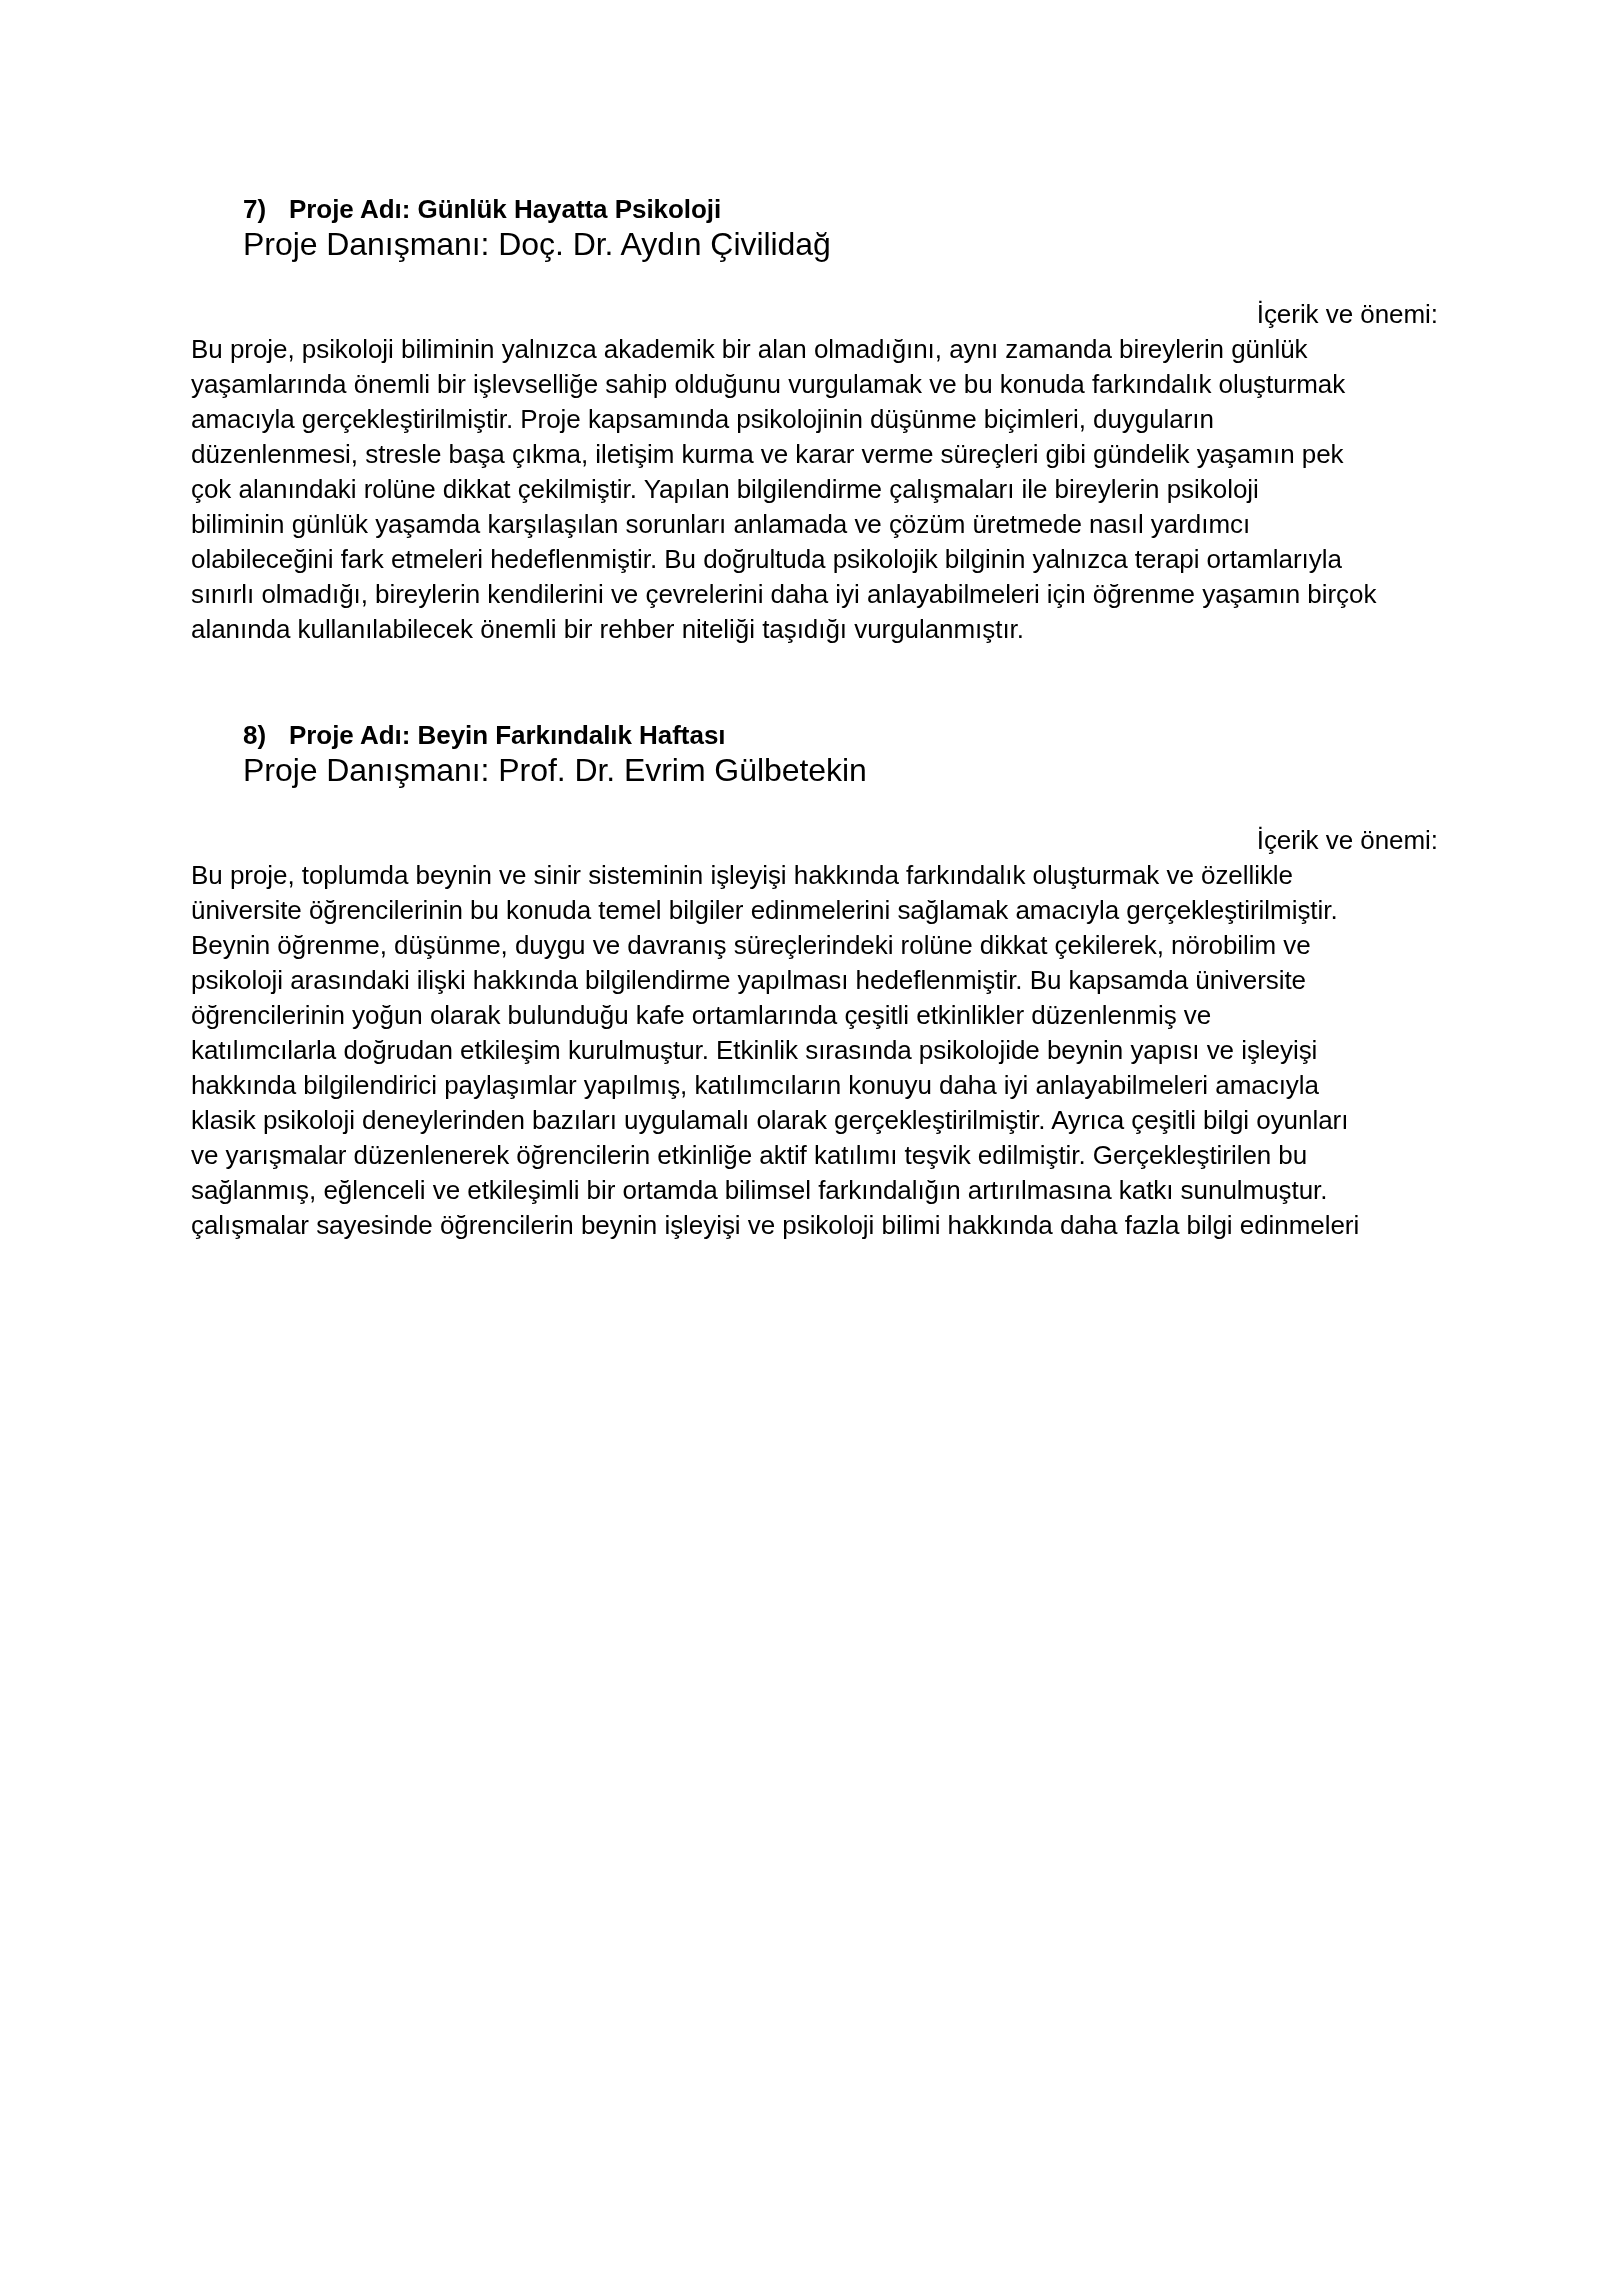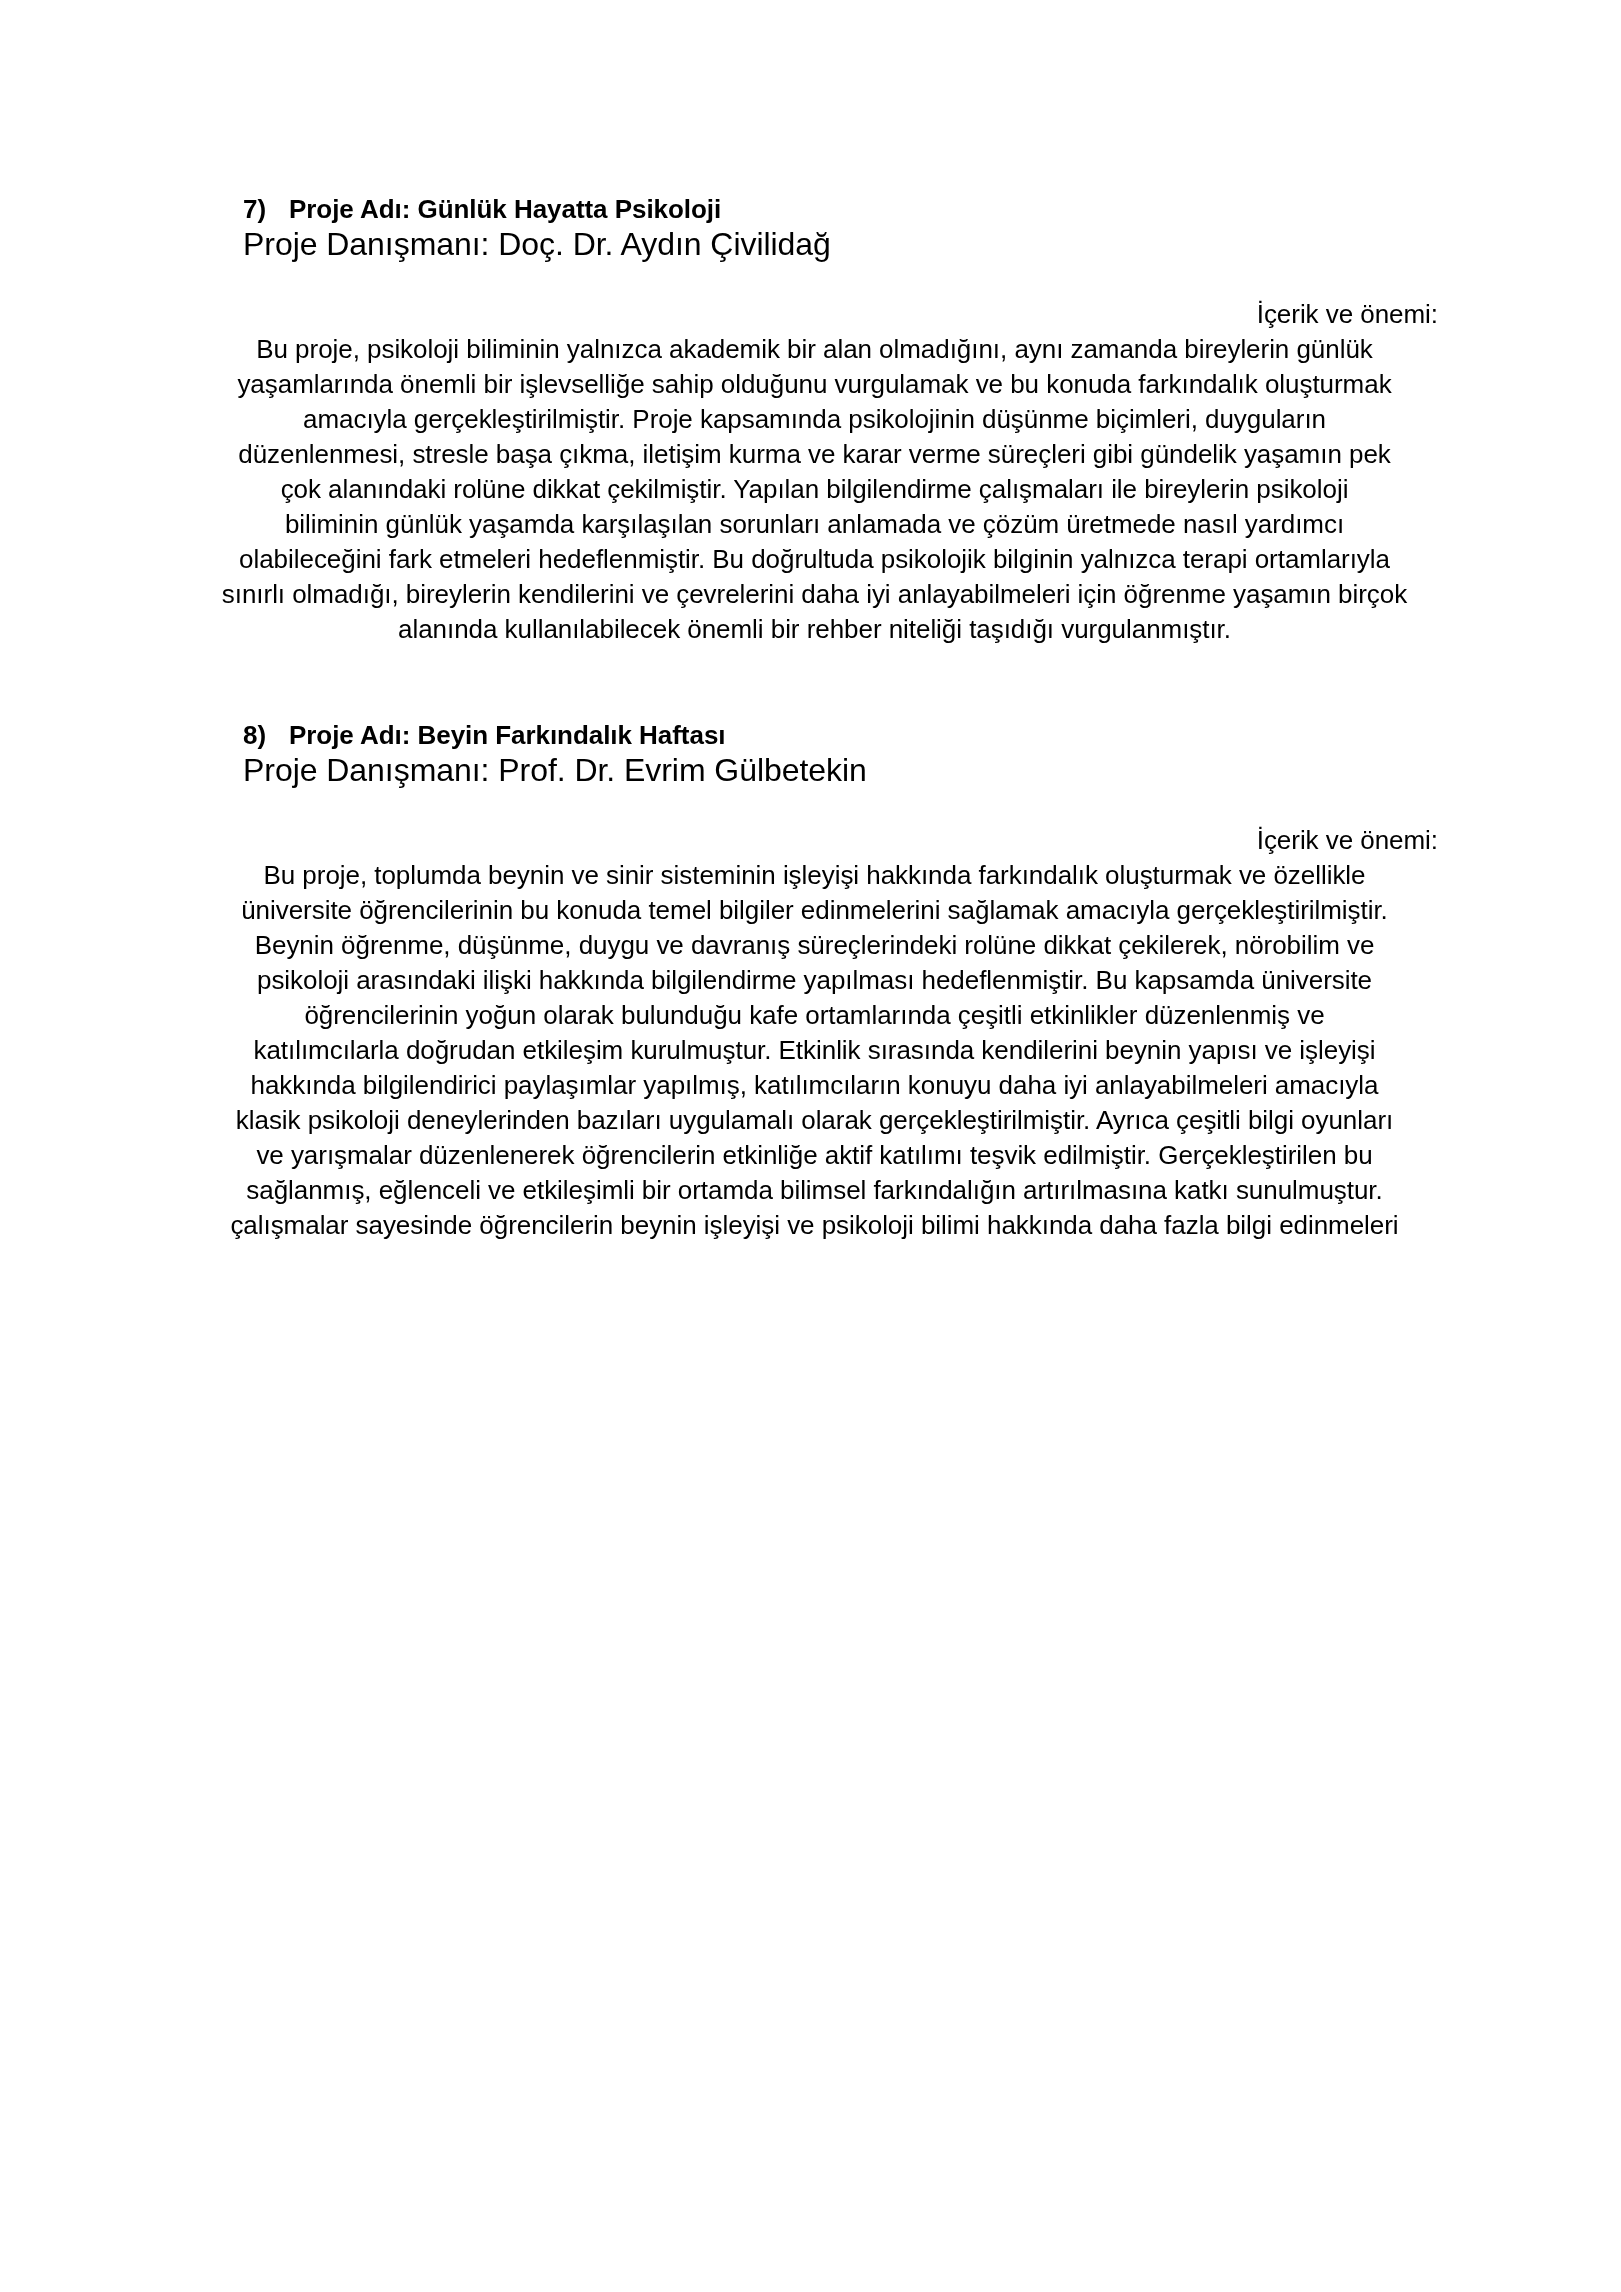--- a/index.html
+++ b/index.html
@@ -59,21 +59,21 @@
     font-size: 26px;
     line-height: 35px;
     font-weight: normal;
     letter-spacing: -0.05px;
     text-align: right;
   }
   .body-text {
     font-size: 26px;
     line-height: 35px;
     font-weight: normal;
-    text-align: center;
+    text-align: left;
     letter-spacing: -0.05px;
     white-space: normal;
   }
   .body-text .ln {
     display: block;
     white-space: nowrap;
   }
 </style>
 </head>
 <body>
@@ -115,21 +115,21 @@
 
       <div class="section-gap-small"></div>
 
       <div class="body-label">İçerik ve önemi:</div>
       <div class="body-text">
           <span class="ln">Bu proje, toplumda beynin ve sinir sisteminin işleyişi hakkında farkındalık oluşturmak ve özellikle</span>
           <span class="ln">üniversite öğrencilerinin bu konuda temel bilgiler edinmelerini sağlamak amacıyla gerçekleştirilmiştir.</span>
           <span class="ln">Beynin öğrenme, düşünme, duygu ve davranış süreçlerindeki rolüne dikkat çekilerek, nörobilim ve</span>
           <span class="ln">psikoloji arasındaki ilişki hakkında bilgilendirme yapılması hedeflenmiştir. Bu kapsamda üniversite</span>
           <span class="ln">öğrencilerinin yoğun olarak bulunduğu kafe ortamlarında çeşitli etkinlikler düzenlenmiş ve</span>
-          <span class="ln">katılımcılarla doğrudan etkileşim kurulmuştur. Etkinlik sırasında kendilerini beynin yapısı ve işleyişi</span>
+          <span class="ln">katılımcılarla doğrudan etkileşim kurulmuştur. Etkinlik sırasında psikolojide beynin yapısı ve işleyişi</span>
           <span class="ln">hakkında bilgilendirici paylaşımlar yapılmış, katılımcıların konuyu daha iyi anlayabilmeleri amacıyla</span>
           <span class="ln">klasik psikoloji deneylerinden bazıları uygulamalı olarak gerçekleştirilmiştir. Ayrıca çeşitli bilgi oyunları</span>
           <span class="ln">ve yarışmalar düzenlenerek öğrencilerin etkinliğe aktif katılımı teşvik edilmiştir. Gerçekleştirilen bu</span>
           <span class="ln">sağlanmış, eğlenceli ve etkileşimli bir ortamda bilimsel farkındalığın artırılmasına katkı sunulmuştur.</span>
           <span class="ln">çalışmalar sayesinde öğrencilerin beynin işleyişi ve psikoloji bilimi hakkında daha fazla bilgi edinmeleri</span>
         </div>
     </div>
 
   </div>
 </div>

